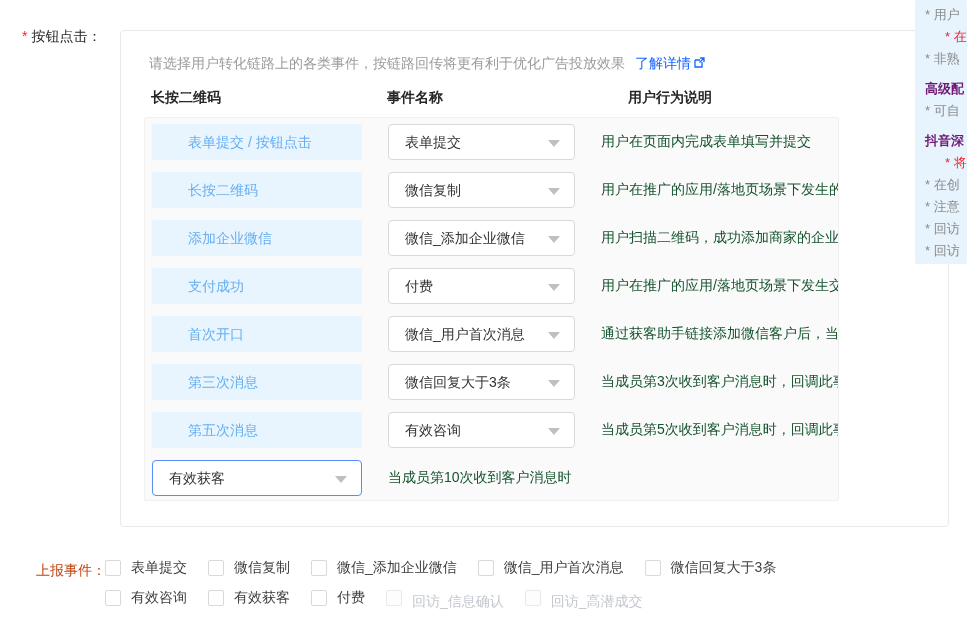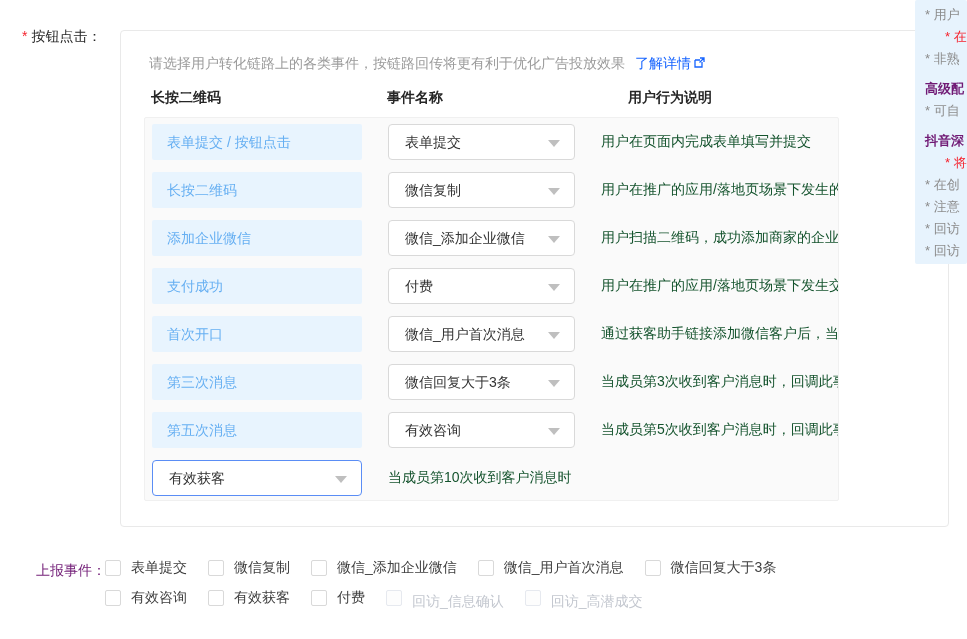--- a/index.html
+++ b/index.html
@@ -64,21 +64,21 @@
     column-gap: 26px;
     height: 36px;
     margin-bottom: 12px;
     align-items: center;
   }
   .pill {
     height: 36px; line-height: 36px;
     background: #e8f4fe;
     color: #66aff2;
     font-size: 14px;
-    padding-left: 15px;
+    padding-left: 36px;
     border-radius: 2px;
     cursor: pointer;
     white-space: nowrap; overflow: hidden;
   }
   .select {
     position: relative;
     height: 36px; line-height: 34px;
     background: #ffffff;
     border: 1px solid #d9d9d9;
     border-radius: 4px;
@@ -97,21 +97,21 @@
   }
   .desc {
     font-size: 14px; color: #14532d;
     white-space: nowrap; overflow: hidden;
     padding-right: 10px;
   }
 
   
   .report-label {
     left: 36px; top: 562px;
-    font-size: 14px; color: #701a75; white-space: nowrap;
+    font-size: 14px; color: #c2410c; white-space: nowrap;
   }
   .report-rows { left: 105px; top: 557px; }
   .cb-row {
     display: flex; align-items: center;
     height: 22px; margin-bottom: 8px;
     column-gap: 21px;
   }
   .cb-item { display: flex; align-items: center; column-gap: 10px; cursor: pointer; }
   .checkbox {
     width: 16px; height: 16px;

